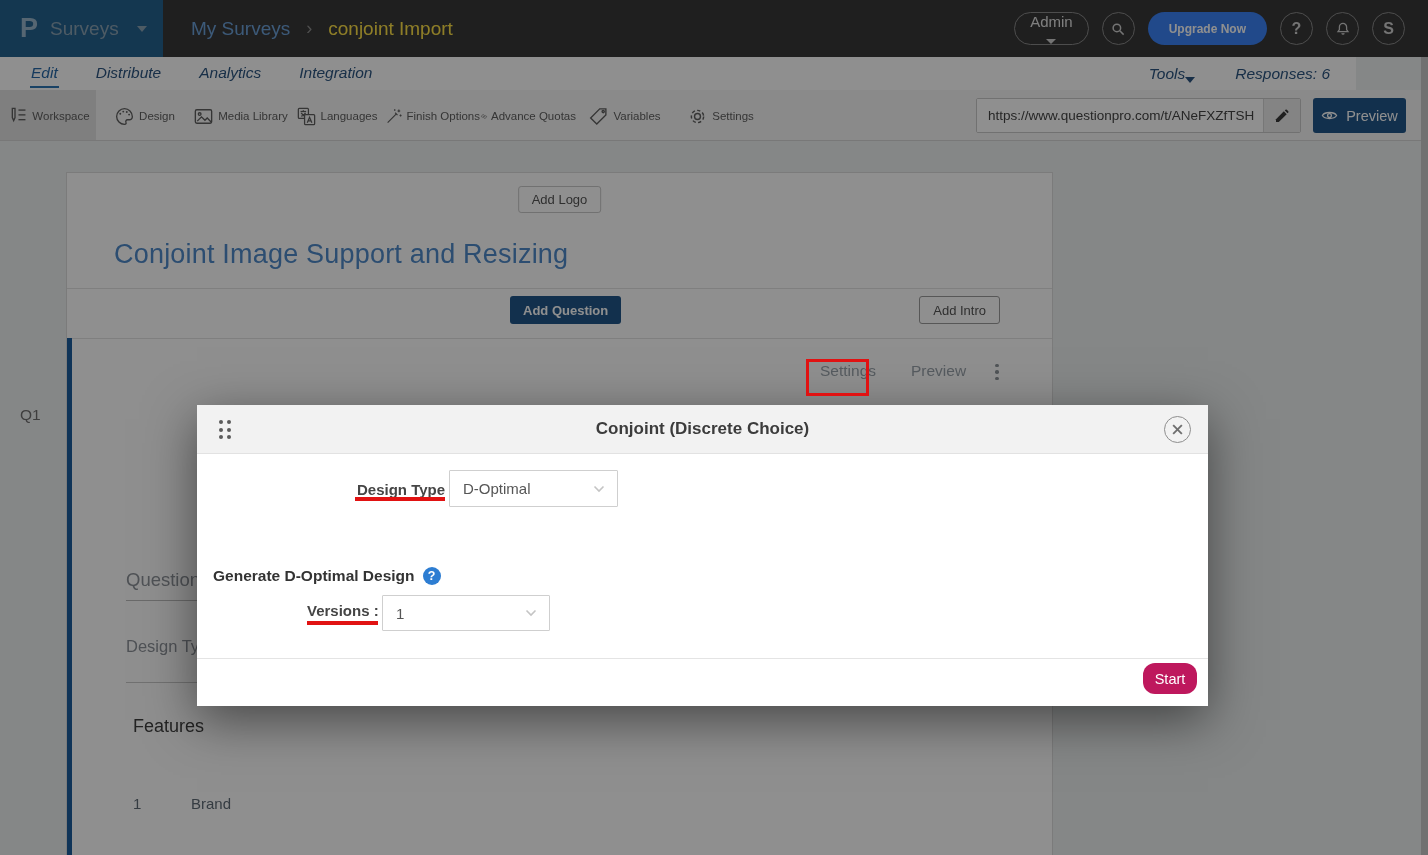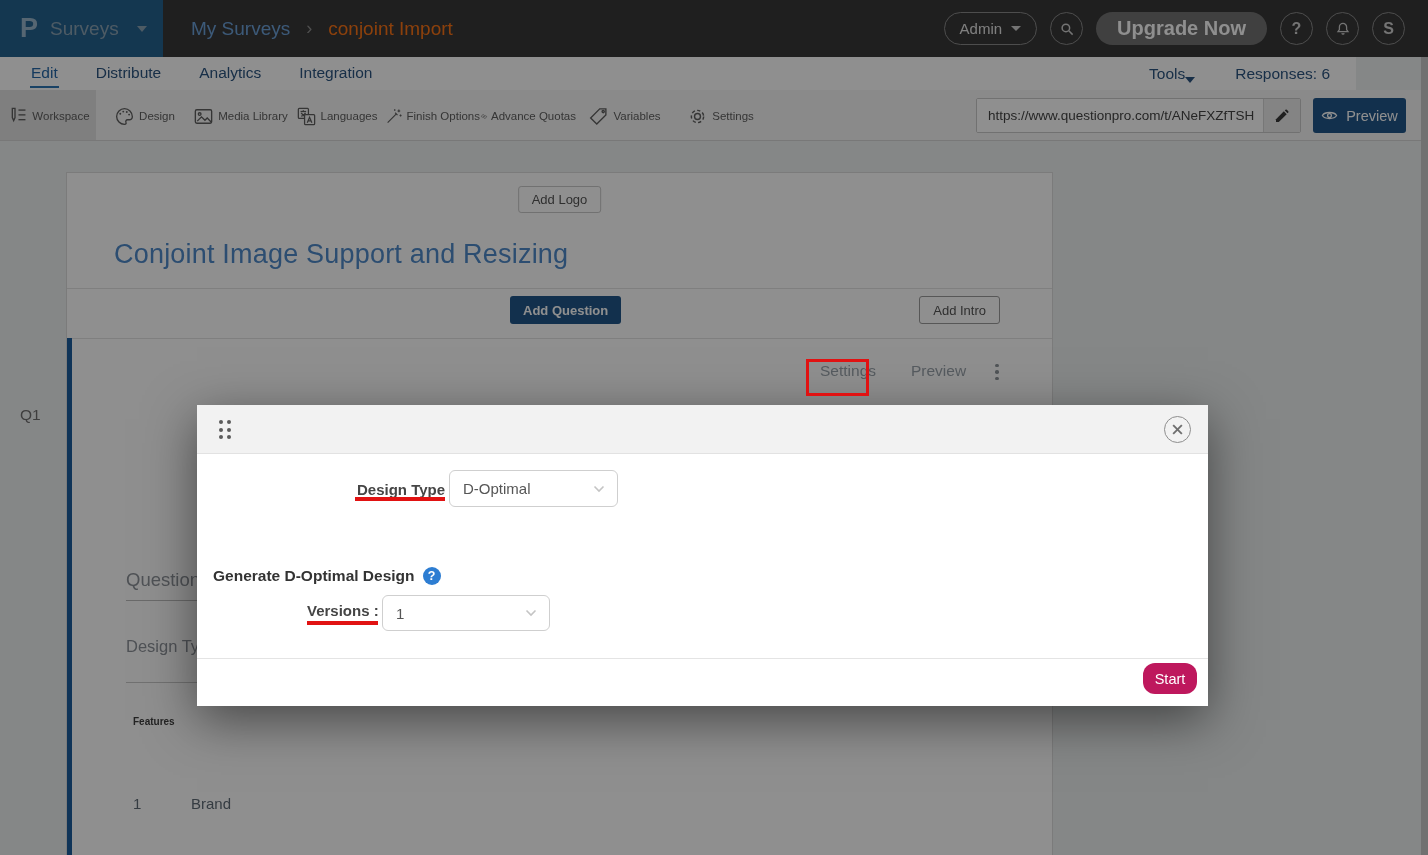--- a/index.html
+++ b/index.html
@@ -10,29 +10,29 @@
   
   .topbar { position:absolute; left:0; top:0; width:1428px; height:57px; background:#383838; display:flex; align-items:center; }
   .logo-box { width:163px; height:57px; background:#25628f; display:flex; align-items:center; gap:12px; padding:0 14px 0 20px; cursor:pointer; }
   .logo-p { font-size:27px; font-weight:700; color:#9ab6cb; line-height:1; }
   .logo-product { font-size:19px; color:#8aa2b3; }
   .caret { width:0; height:0; border-left:5px solid transparent; border-right:5px solid transparent; border-top:6px solid currentColor; display:inline-block; }
   .logo-caret { color:#8aa2b3; margin-left:6px; }
   .crumbs { display:flex; align-items:center; gap:16px; margin-left:28px; }
   .crumb-parent { font-size:19px; color:#6ca0d8; cursor:pointer; }
   .crumb-sep { font-size:18px; color:#8c8c8c; }
-  .crumb-current { font-size:19px; color:#f97316; }
+  .crumb-current { font-size:19px; color:#fde047; }
   .top-right { margin-left:auto; display:flex; align-items:center; gap:13px; padding-right:23px; }
-  .pill { height:33px; border:1px solid #8a8a8a; border-radius:17px; display:flex; align-items:center; gap:9px; padding:0 15px; color:#e2e2e2; font-size:15px; cursor:pointer; background:transparent; }
+  .pill { height:33px; border:1px solid #8a8a8a; border-radius:17px; display:flex; align-items:center; gap:9px; padding:0 15px; color:#e2e2e2; font-size:15px; cursor:pointer; background:transparent;flex-direction:column; }
   .pill .caret { border-top-width:5px; color:#cfcfcf; }
   .circle-btn { width:33px; height:33px; border:1px solid #8a8a8a; border-radius:50%; display:flex; align-items:center; justify-content:center; color:#cfcfcf; font-size:16px; font-weight:700; cursor:pointer; background:transparent; }
-  .upgrade { height:33px; background:#737373; border-radius:17px; color:#fff; font-size:20px; font-weight:700; display:flex; align-items:center; padding:0 21px; cursor:pointer; border:none; }
-
-  
-  .navrow { position:absolute; left:0; top:57px; width:1356px; height:33px; background:#ffffff; display:flex; align-items:center; }
+  .upgrade { height:33px; background:#3b82f6; border-radius:17px; color:#fff; font-size:12px; font-weight:700; display:flex; align-items:center; padding:0 21px; cursor:pointer; border:none; }
+
+  
+  .navrow { position:absolute; left:0; top:57px; width:1356px; height:33px; background:#ffffff; display:flex; align-items:center;font-style:italic; }
   .nav-tabs { display:flex; gap:36px; padding-left:30px; }
   .nav-tab { font-size:15.5px; color:#2c5580; font-weight:500; cursor:pointer; padding:5px 1px 4px; }
   .nav-tab.active { color:#2668a8; border-bottom:2px solid #2e76b5; }
   .nav-right { margin-left:auto; display:flex; align-items:center; gap:40px; padding-right:26px; color:#2c5580; font-size:15.5px; font-weight:500; }
   .tools { display:flex; align-items:flex-end; cursor:pointer; }
   .tools .caret { color:#2c5580; }
 
   
   .toolbar { position:absolute; left:0; top:90px; width:1428px; height:51px; background:#f6f6f6; border-bottom:1px solid #d6d6d6; display:flex; align-items:stretch; }
   .tool-item { width:96px; display:flex; flex-direction:row; align-items:center; justify-content:center; gap:3px; color:#5f5f5f; cursor:pointer; padding-top:2px; }
@@ -53,39 +53,39 @@
   .add-question { position:absolute; left:443px; top:123px; height:28px; padding:0 13px; background:#215689; border:none; border-radius:3px; color:#fff; font-size:13px; font-weight:700; cursor:pointer; font-family:"Liberation Sans",sans-serif; }
   .add-intro { position:absolute; right:52px; top:123px; height:28px; padding:2px 13px; background:transparent; border:1px solid #9b9b9b; border-radius:3px; color:#555; font-size:13px; cursor:pointer; font-family:"Liberation Sans",sans-serif; }
   .qblock { position:absolute; left:0; top:165px; width:100%; bottom:0; border-left:5px solid #1b5e9e; }
   .settings-lbl { position:absolute; left:748px; top:24px; font-size:15.5px; color:#9aa3ab; cursor:pointer; }
   .preview-lbl { position:absolute; left:839px; top:24px; font-size:15.5px; color:#9aa3ab; cursor:pointer; }
   .kebab { position:absolute; left:916px; top:22px; width:18px; height:24px; display:flex; flex-direction:column; align-items:center; justify-content:center; gap:3px; cursor:pointer; }
   .kebab i { width:3.5px; height:3.5px; border-radius:50%; background:#8f969c; }
   .q-text { position:absolute; left:54px; top:231px; width:468px; font-size:18.5px; color:#8d9299; padding-bottom:9px; border-bottom:1px solid #bdbdbd; }
   .q-designtype { position:absolute; left:54px; top:299px; font-size:16.5px; color:#8d9299; }
   .q-underline2 { position:absolute; left:54px; top:344px; width:445px; height:1px; background:#c9c9c9; }
-  .q-features { position:absolute; left:61px; top:378px; font-size:10px; font-weight:700; color:#3f3f3f; }
+  .q-features { position:absolute; left:61px; top:378px; font-size:18px; font-weight:400; color:#3f3f3f; }
   .q-row-idx { position:absolute; left:61px; top:457px; font-size:15px; color:#5f6b76; }
   .q-row-name { position:absolute; left:119px; top:457px; font-size:15px; color:#5f6b76; }
   .q-number { position:absolute; left:20px; top:406px; font-size:15.5px; color:#6f6f6f; }
 
   .scrollbar { position:absolute; right:0; top:57px; width:7px; bottom:0; background:#c9c9c9; }
 
   
   .overlay { position:absolute; inset:0; background:rgba(0,0,0,0.44); z-index:40; }
 
   
   .modal { position:absolute; left:197px; top:405px; width:1011px; height:301px; background:#fff; z-index:60; box-shadow:0 14px 48px rgba(0,0,0,0.5); }
   .modal-header { position:absolute; left:0; top:0; width:100%; height:49px; background:#f2f2f2; border-bottom:1px solid #e2e2e2; }
   .drag-handle { position:absolute; left:22px; top:15px; display:grid; grid-template-columns:4px 4px; grid-auto-rows:4px; gap:3.5px; cursor:grab; }
   .drag-handle i { width:4px; height:4px; border-radius:50%; background:#5c5c5c; }
   .modal-title { position:absolute; left:0; top:14px; width:100%; text-align:center; font-size:17px; font-weight:700; color:#3c3c3c; }
   .modal-close { position:absolute; right:17px; top:11px; width:27px; height:27px; border:1.6px solid #8e8e8e; border-radius:50%; display:flex; align-items:center; justify-content:center; cursor:pointer; background:transparent; }
   .dt-label { position:absolute; left:160px; top:76px; font-size:15px; font-weight:700; color:#454545; }
-  .select { position:absolute; border:1px solid #cfcfcf; border-radius:6px; background:#fff; display:flex; align-items:center; cursor:pointer; }
+  .select { position:absolute; border:1px solid #cfcfcf; border-radius:1px; background:#fff; display:flex; align-items:center; cursor:pointer; }
   .select .sel-val { font-size:15px; color:#565656; padding-left:13px; }
   .select svg { position:absolute; right:10px; }
   .dt-select { left:252px; top:65px; width:169px; height:37px; }
   .gen-heading { position:absolute; left:16px; top:162px; font-size:15.5px; font-weight:700; color:#333; display:flex; align-items:center; gap:8px; }
   .help-dot { width:18px; height:18px; border-radius:50%; background:#2d7dd2; color:#fff; font-size:12.5px; font-weight:700; display:flex; align-items:center; justify-content:center; cursor:pointer; }
   .v-label { position:absolute; left:110px; top:197px; font-size:15px; font-weight:700; color:#454545; }
   .v-select { left:185px; top:190px; width:168px; height:36px; }
   .modal-footer-line { position:absolute; left:0; top:253px; width:100%; height:1px; background:#e4e4e4; }
   .start-btn { position:absolute; right:11px; top:258px; width:54px; height:31px; background:#be185d; border:none; border-radius:12px; color:#fff; font-size:14.5px; cursor:pointer; font-family:"Liberation Sans",sans-serif; }
 
@@ -276,20 +276,21 @@
   <div class="modal">
     <div class="modal-header">
       <span class="drag-handle">
           <i></i>
           <i></i>
           <i></i>
           <i></i>
           <i></i>
           <i></i>
         </span>
+      <div class="modal-title">Conjoint (Discrete Choice)</div>
       <button class="modal-close">
         <svg width="13" height="13" viewBox="0 0 12 12" stroke="#6e6e6e" stroke-width="1.7" fill="none">
             <line x1="2" y1="2" x2="10" y2="10"></line>
             <line x1="10" y1="2" x2="2" y2="10"></line>
           </svg>
       </button>
     </div>
 
     <div class="dt-label">Design Type</div>
     <div class="select dt-select">

